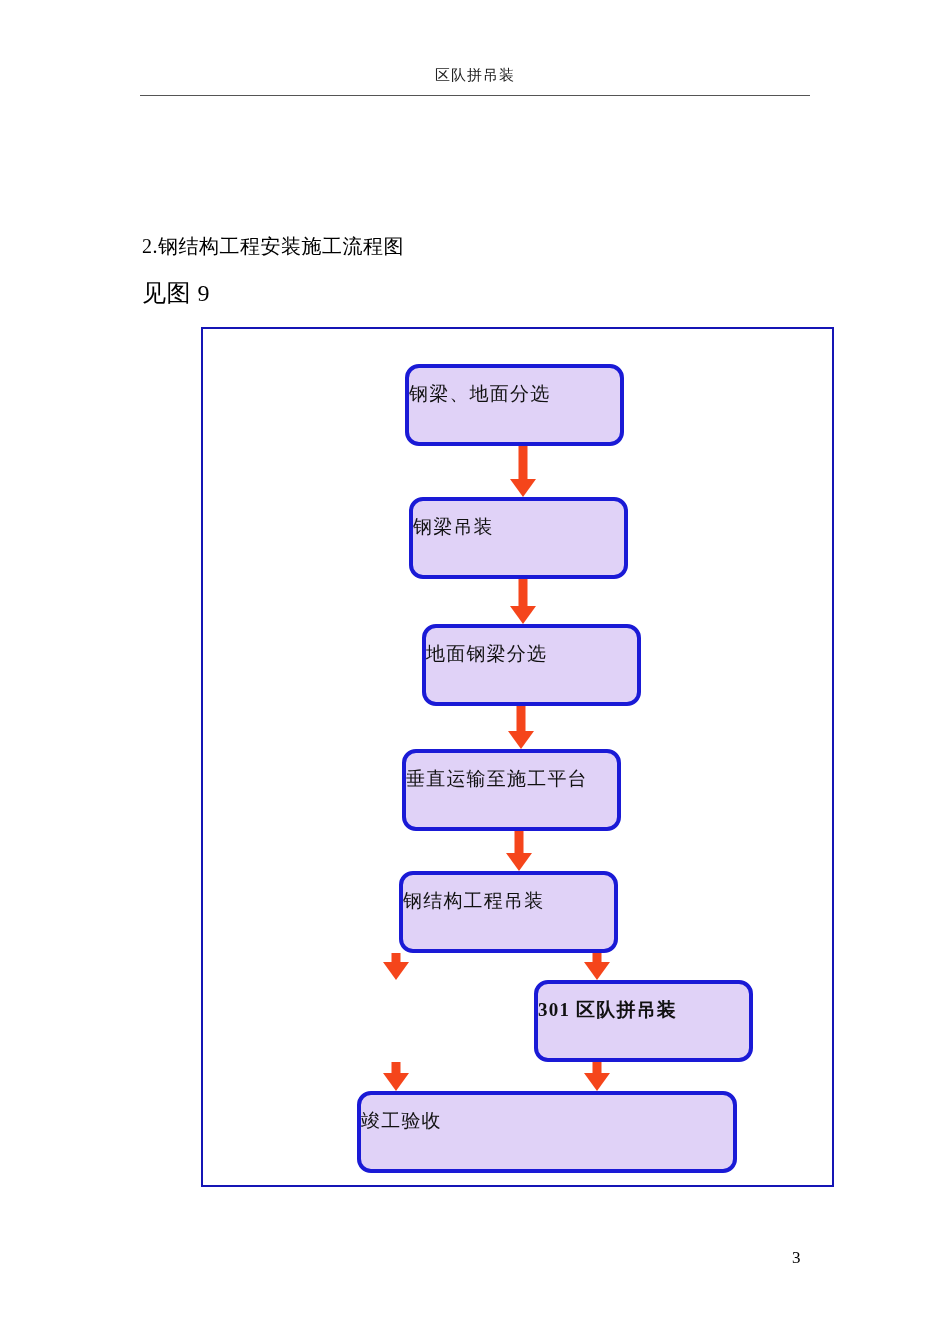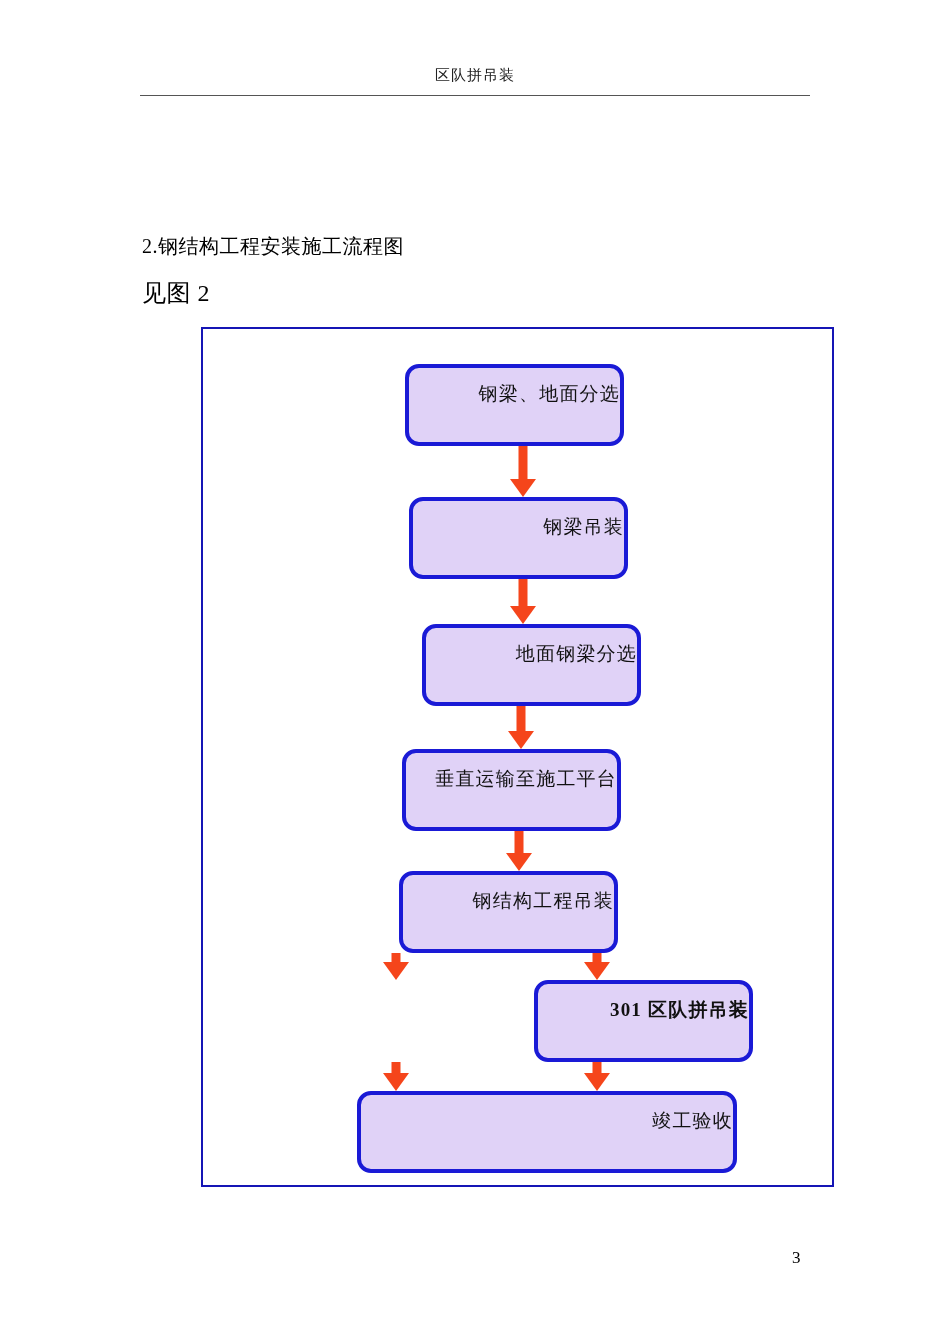--- a/index.html
+++ b/index.html
@@ -80,21 +80,21 @@
     position: absolute;
     box-sizing: border-box;
     background: #e0d2f7;
     border: 4px solid #1a1ad6;
     border-radius: 14px;
     display: block;
   }
   .node .node-label {
     display: block;
     width: 100%;
-    text-align: right;
+    text-align: left;
     font-size: 19px;
     letter-spacing: 1.2px;
     color: #111111;
     margin-top: 13px;
     white-space: nowrap;
   }
   .node.bold .node-label {
     font-weight: bold;
   }
 
@@ -131,21 +131,21 @@
     color: #000;
   }
 </style>
 </head>
 <body>
 
 <div class="page-header">区队拼吊装</div>
 <div class="header-rule"></div>
 
 <div class="doc-title">2.钢结构工程安装施工流程图</div>
-<div class="doc-subtitle">见图 2</div>
+<div class="doc-subtitle">见图 9</div>
 
 <div class="figure-frame">
   <div class="flow-canvas" id="flow-canvas">
 
   <div class="arrow" style="left: 307px; top: 117px; width: 26px; height: 51px;">
         <div class="shaft" style="height: 35px;"></div>
         <div class="head"></div>
       </div>
       <div class="arrow" style="left: 307px; top: 250px; width: 26px; height: 45px;">
         <div class="shaft" style="height: 29px;"></div>

